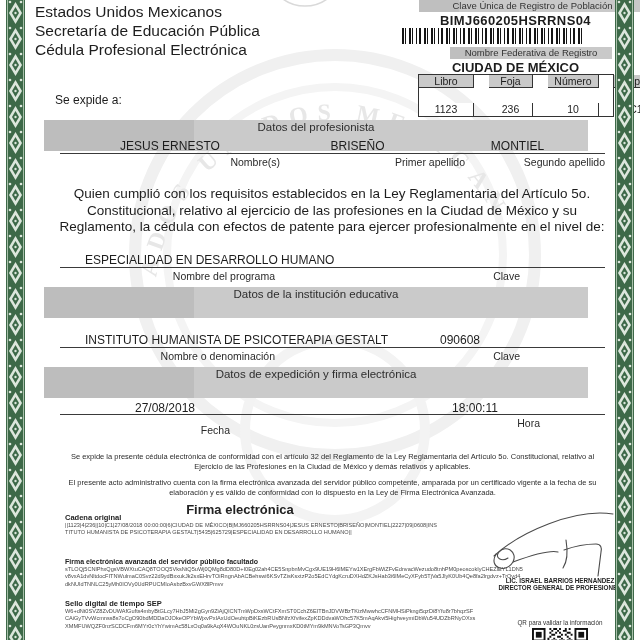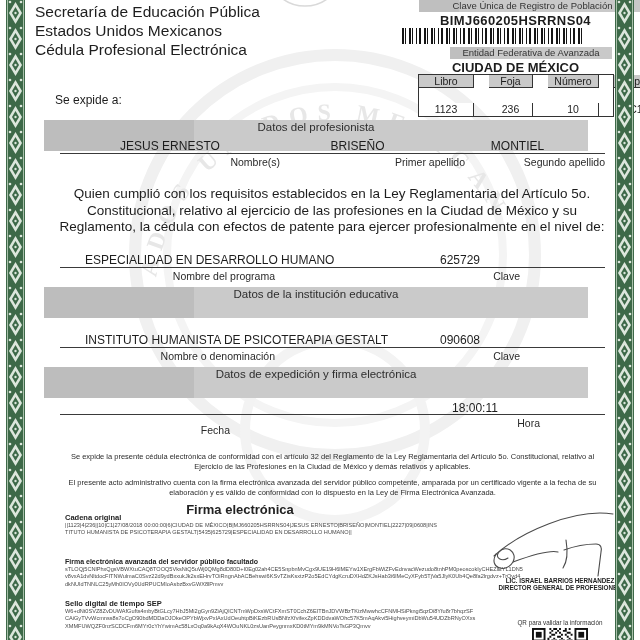--- a/index.html
+++ b/index.html
@@ -115,29 +115,29 @@
         <path d="M9.5 7 L13 13 L9.5 19 L6 13 Z" fill="#3d6948"></path>
         <circle cx="4" cy="2" r="1.3" fill="#dde7dd"></circle>
         <circle cx="15" cy="2" r="1.3" fill="#dde7dd"></circle>
         <circle cx="9.5" cy="13" r="1.2" fill="#dde7dd"></circle>
       </pattern>
     </defs>
     <rect width="19" height="640" fill="url(#ornR)"></rect>
   </svg>
 
   <div class="content" id="doc-header">
+    <div>Estados Unidos Mexicanos</div>
     <div>Secretaría de Educación Pública</div>
-    <div>Estados Unidos Mexicanos</div>
     <div>Cédula Profesional Electrónica</div>
   </div>
 
   <div class="content gbar" id="curp-bar">Clave Única de Registro de Población</div>
   <div class="content" id="curp-value">BIMJ660205HSRRNS04</div>
   <div class="content" id="barcode"></div>
-  <div class="content gbar" id="entity-bar">Entidad Federativa de Avanzada</div>
+  <div class="content gbar" id="entity-bar">Nombre Federativa de Registro</div>
   <div class="content" id="entity-value">CIUDAD DE MÉXICO</div>
   <div class="content" id="reg-table">
     <div class="th c">Libro</div>
     <div class="th c">Foja</div>
     <div class="th c">Número</div>
     <div class="th c">Tipo</div>
     <div class="td c">1123</div>
     <div class="td c">236</div>
     <div class="td c">10</div>
     <div class="td c">C1</div>
@@ -150,33 +150,33 @@
   <div class="content val" id="name2">BRISEÑO</div>
   <div class="content val" id="name3">MONTIEL</div>
   <div class="content fline" id="line-names"></div>
   <div class="content lbl" id="lbl-name1">Nombre(s)</div>
   <div class="content lbl" id="lbl-name2">Primer apellido</div>
   <div class="content lbl" id="lbl-name3">Segundo apellido</div>
 
   <div class="content" id="statement">Quien cumplió con los requisitos establecidos en la Ley Reglamentaria del Artículo 5o. Constitucional, relativo al ejercicio de las profesiones en la Ciudad de México y su Reglamento, la cédula con efectos de patente para ejercer profesionalmente en el nivel de:</div>
 
   <div class="content val" id="prog-name">ESPECIALIDAD EN DESARROLLO HUMANO</div>
-  <div class="content val" id="prog-code">625729</div>
   <div class="content fline" id="line-prog"></div>
   <div class="content lbl" id="lbl-prog-name">Nombre del programa</div>
   <div class="content lbl" id="lbl-prog-code">Clave</div>
 
   <div class="content secbar" id="sec-inst">Datos de la institución educativa</div>
   <div class="content val" id="inst-name">INSTITUTO HUMANISTA DE PSICOTERAPIA GESTALT</div>
   <div class="content val" id="inst-code">090608</div>
   <div class="content fline" id="line-inst"></div>
   <div class="content lbl" id="lbl-inst-name">Nombre o denominación</div>
   <div class="content lbl" id="lbl-inst-code">Clave</div>
 
   <div class="content secbar" id="sec-exp">Datos de expedición y firma electrónica</div>
+  <div class="content val" id="date-value">27/08/2018</div>
   <div class="content val" id="time-value">18:00:11</div>
   <div class="content fline" id="line-date"></div>
   <div class="content lbl" id="lbl-date">Fecha</div>
   <div class="content lbl" id="lbl-time">Hora</div>
 
   <div class="content fineprint" id="legal-p1">Se expide la presente cédula electrónica de conformidad con el artículo 32 del Reglamento de la Ley Reglamentaria del Artículo 5o. Constitucional, relativo al Ejercicio de las Profesiones en la Ciudad de México y demás relativos y aplicables.</div>
   <div class="content fineprint" id="legal-p2">El presente acto administrativo cuenta con la firma electrónica avanzada del servidor público competente, amparada por un certificado vigente a la fecha de su elaboración y es válido de conformidad con lo dispuesto en la Ley de Firma Electrónica Avanzada.</div>
   <div class="content" id="esign-title">Firma electrónica</div>
 
   <div class="content tiny-title" id="cadena-title">Cadena original</div>

